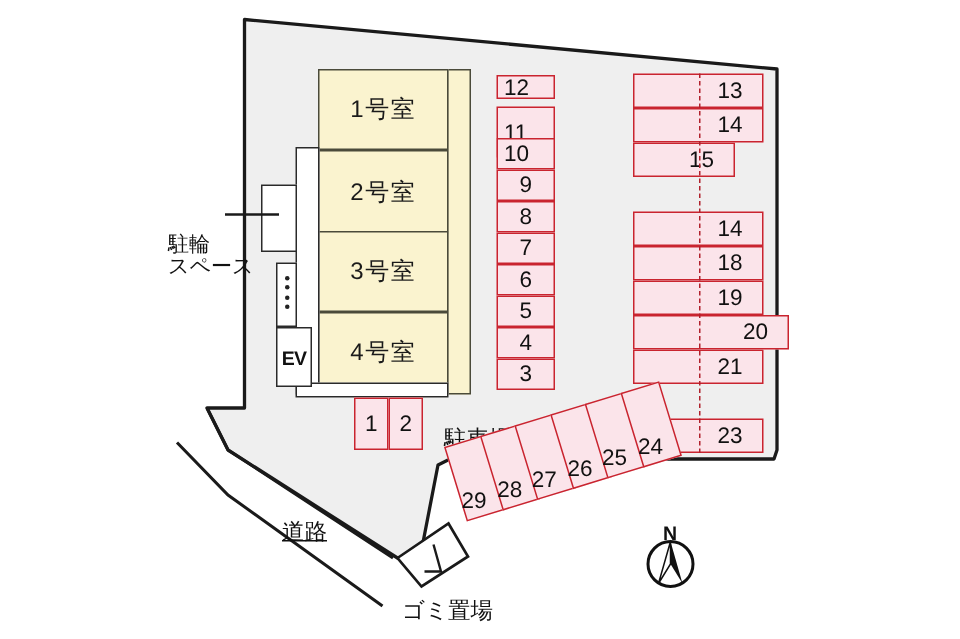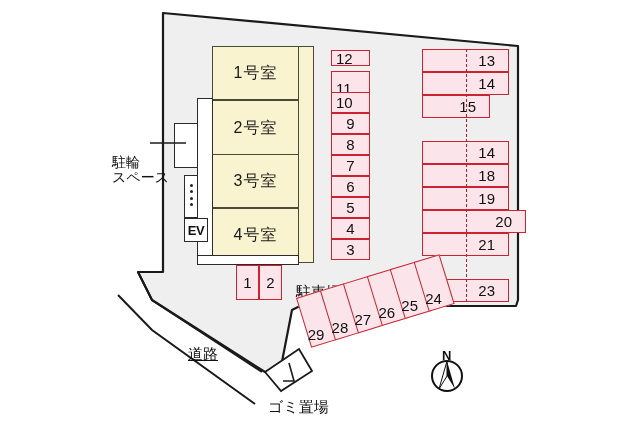--- a/index.html
+++ b/index.html
@@ -105,21 +105,21 @@
 
   <div class="abs white-box" style="left:174px;top:123px;width:24px;height:45px;"></div>
 
   <div class="abs stair" style="left:184px;top:175px;width:14px;height:43px;padding-top:4px;">
     <i></i>
       <i></i>
       <i></i>
       <i></i>
   </div>
 
-  <div class="abs ev" style="left:184px;top:218px;width:24px;height:24px;">
+  <div class="abs ev" style="left:184px;top:218px;width:24px;height:40px;">
     <span>EV</span>
   </div>
 
   <div class="lbl2" style="left:112px;top:132px;text-align:left;">
     <span>駐輪</span><br>
     <span>スペース</span>
   </div>
   <svg class="svg-layer" viewBox="0 0 640 426" xmlns="http://www.w3.org/2000/svg">
     <line x1="150" y1="143" x2="186" y2="143" stroke="#1a1a1a" stroke-width="1.6"></line>
   </svg>

